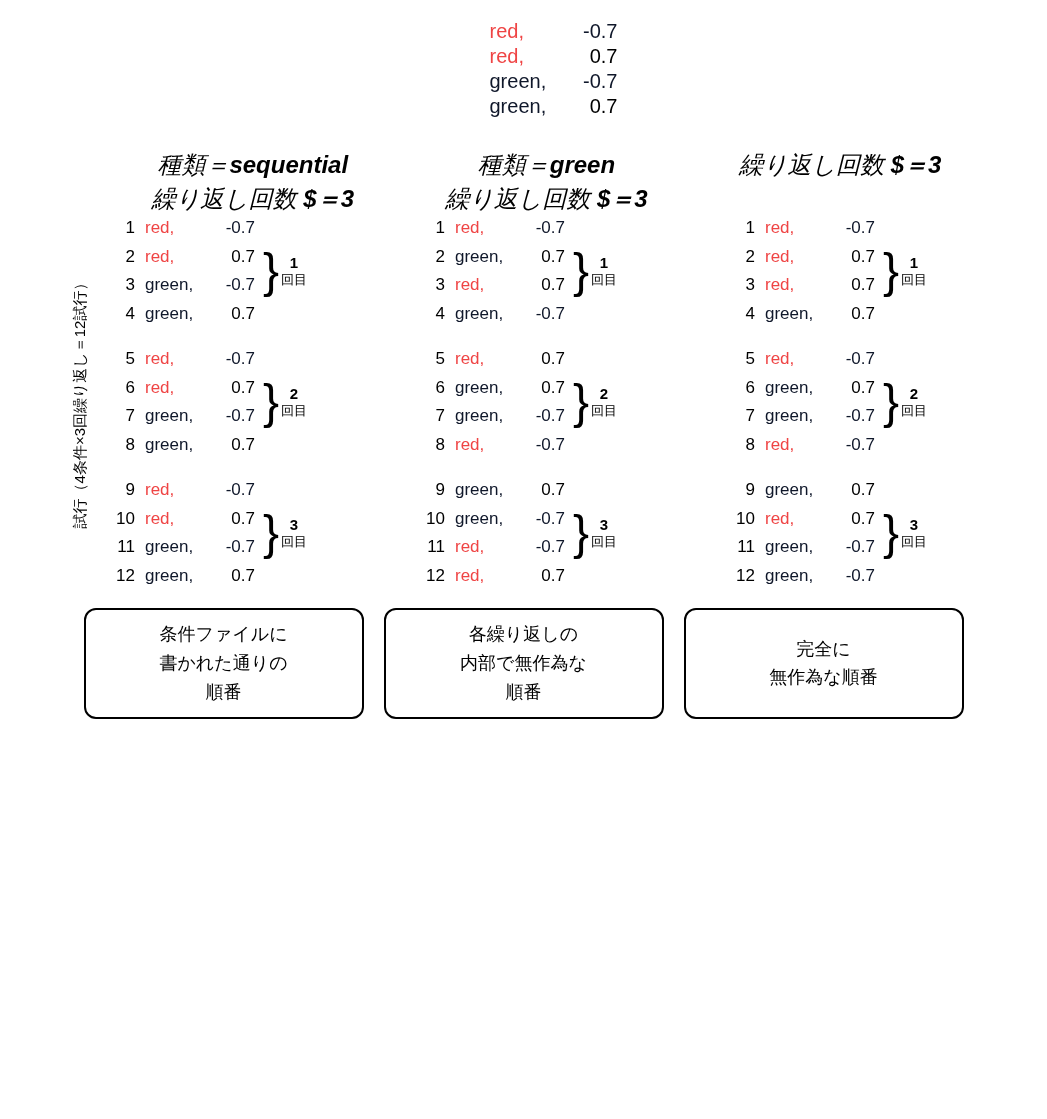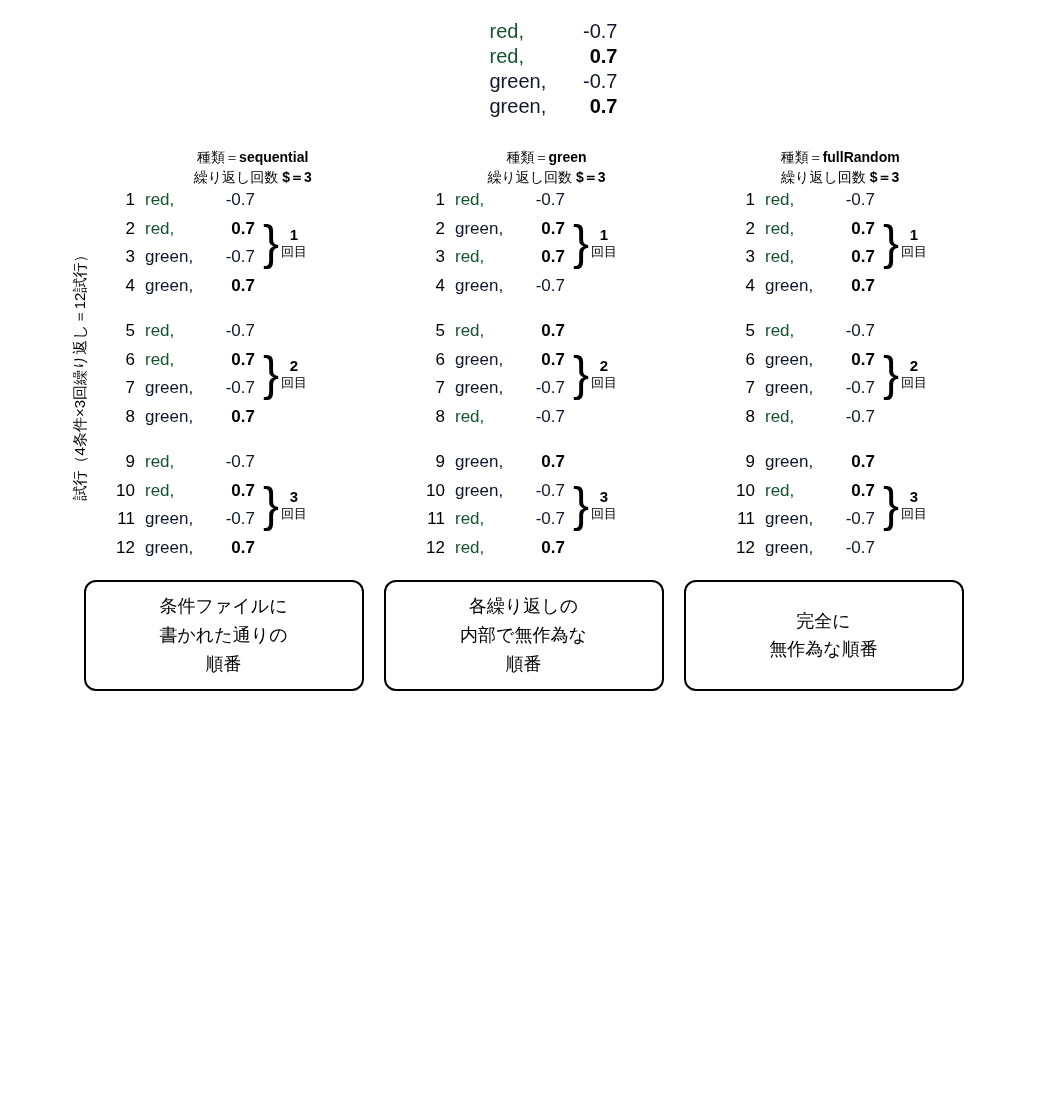--- a/index.html
+++ b/index.html
@@ -39,22 +39,23 @@
     
     .headers-row {
       display: flex;
       justify-content: flex-start;
       padding: 30px 60px 0 60px;
       gap: 0;
     }
     .col-header {
       width: 320px;
       text-align: center;
-      font-size: 14px;
+      font-size: 24px;
       line-height: 1.4;
+      font-style: italic;
     }
 
     
     .main-area {
       display: flex;
       padding: 0 0 0 0;
       position: relative;
     }
 
     
@@ -94,24 +95,24 @@
     }
 
     .trial-num {
       width: 30px;
       text-align: right;
       color: #000;
       margin-right: 10px;
       font-size: 17px;
     }
 
-    .color-red { color: #14532d; }
+    .color-red { color: #ef4444; }
     .color-green { color: #0f172a; }
     .color-blue { color: #0f172a; }
-    .color-black { color: #000; font-weight: bold; }
+    .color-black { color: #000; }
 
     .trial-word {
       width: 60px;
       font-size: 17px;
     }
     .trial-val {
       width: 50px;
       text-align: right;
       font-size: 17px;
     }
@@ -192,21 +193,20 @@
     <div style="width: 50px;"></div>
     <div class="col-header">
       <div>種類＝<strong>sequential</strong></div>
       <div>繰り返し回数 <strong>$＝3</strong></div>
     </div>
     <div class="col-header">
       <div>種類＝<strong>green</strong></div>
       <div>繰り返し回数 <strong>$＝3</strong></div>
     </div>
     <div class="col-header">
-      <div>種類＝<strong>fullRandom</strong></div>
       <div>繰り返し回数 <strong>$＝3</strong></div>
     </div>
   </div>
 
 <div class="main-area">
 
   <div style="width:50px; display:flex; align-items:center; justify-content:center; position:relative;">
     <div style="position:absolute; left:-80px; top:50%; transform: translateY(-50%) rotate(-90deg); white-space:nowrap; font-size:15px; width:320px; text-align:center;">試行（4条件×3回繰り返し＝12試行）</div>
   </div>
 

